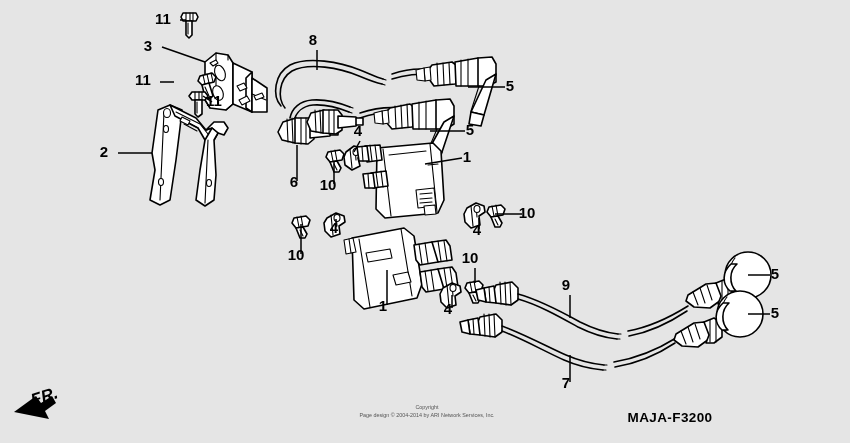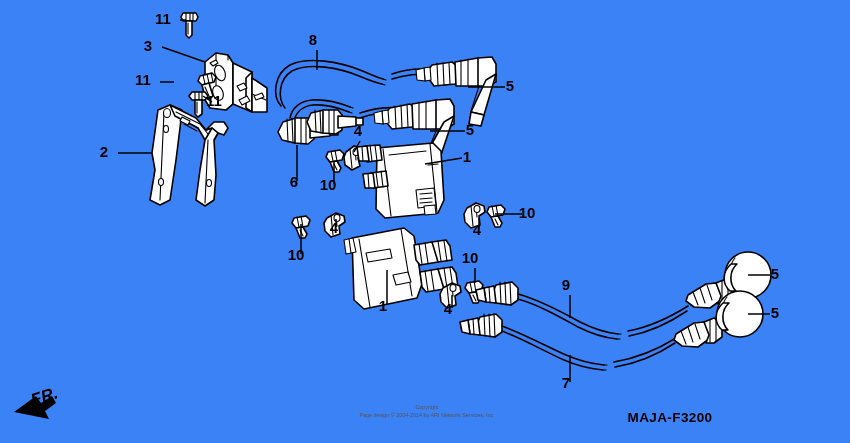--- a/index.html
+++ b/index.html
@@ -4,21 +4,21 @@
 <style>
   html, body {
     margin: 0;
     padding: 0;
     background: #ffffff;
   }
   #page {
     position: relative;
     width: 850px;
     height: 443px;
-    background: #3b82f6;
+    background: #e5e5e5;
     font-family: "Liberation Sans", sans-serif;
     overflow: hidden;
   }
   #diagram {
     position: absolute;
     left: 0;
     top: 0;
     width: 850px;
     height: 443px;
   }

